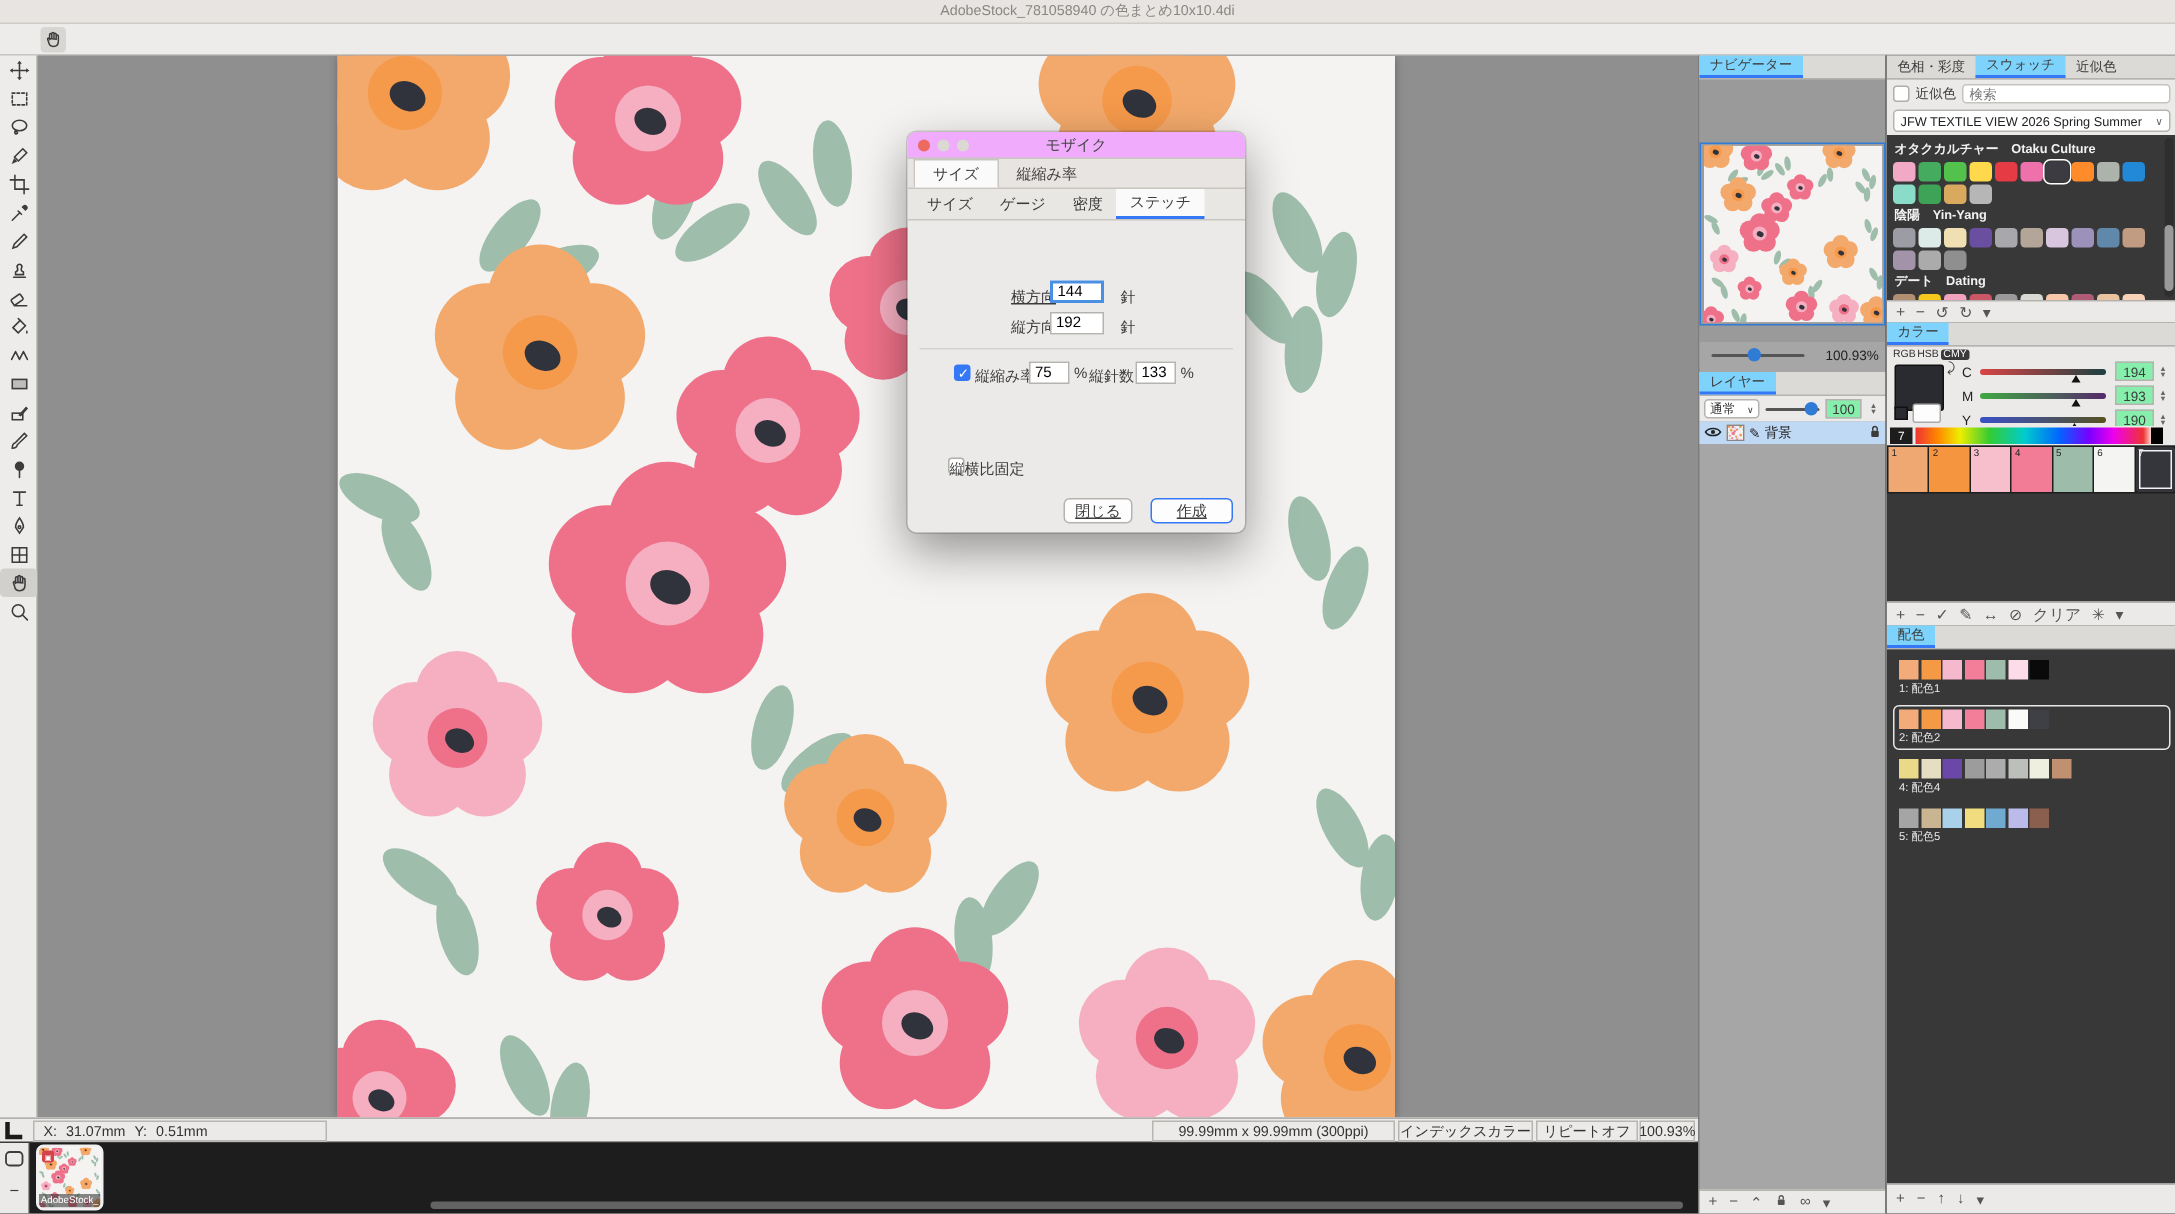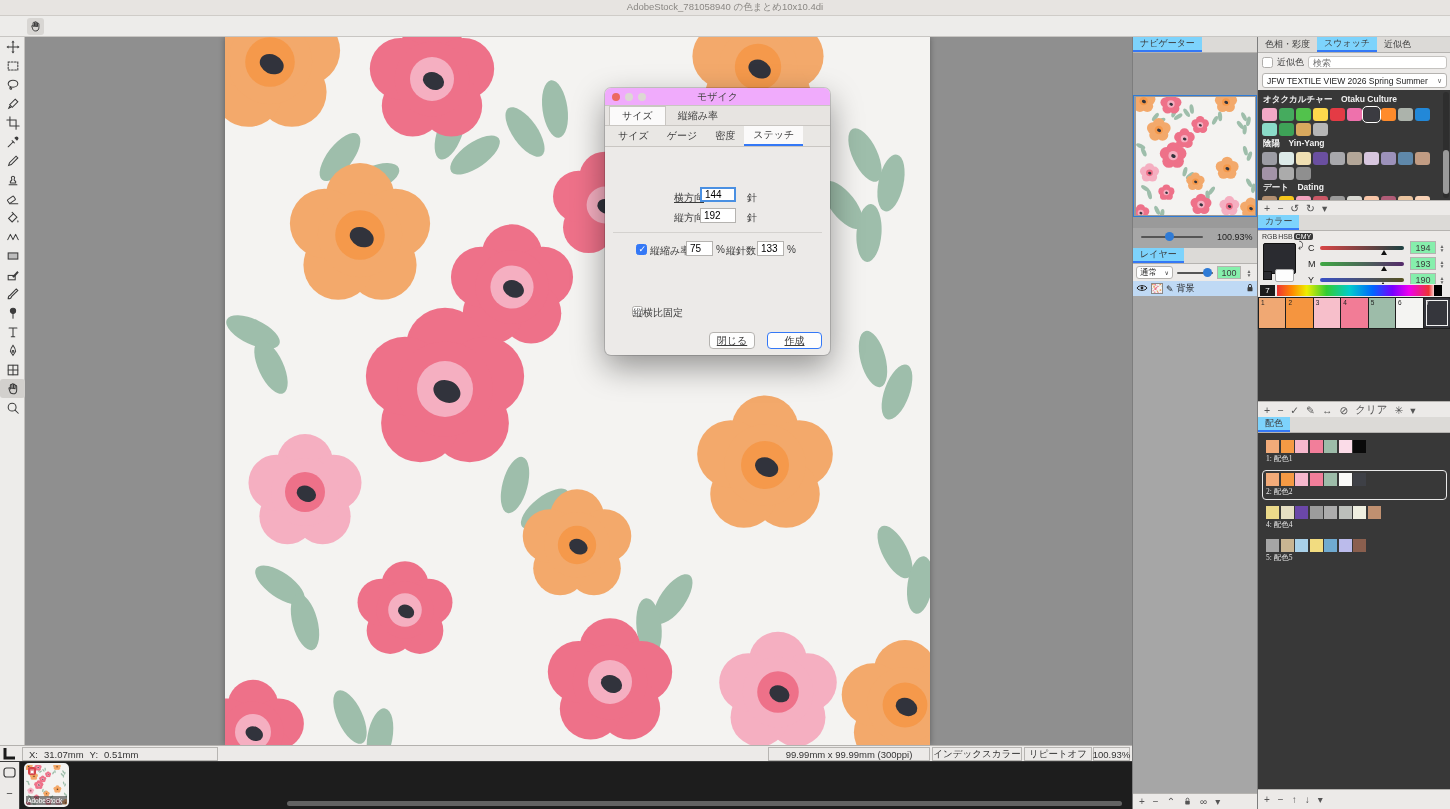--- a/index.html
+++ b/index.html
@@ -147,21 +147,21 @@
   .pal.sel { outline:1.5px solid #f2f2f2; outline-offset:-3px; border-radius:2px; }
 
   
   .schemetools { position:absolute; left:0; top:364px; width:193px; height:16px; background:#eceae8; border-top:1px solid #b5b3b0; }
   .schemetabrow { position:absolute; left:0; top:380px; width:193px; }
   .schemelist { position:absolute; left:0; top:396px; width:193px; height:356px; background:#383838; padding:4px 4px; }
   .scheme { margin-bottom:3px; padding:2px 3px; border-radius:4px; border:1px solid transparent; }
   .scheme.sel { border-color:#e8e8e8; }
   .scheme-colors { display:flex; gap:1.5px; margin-bottom:1px; }
   .scheme-colors i { width:13px; height:13px; display:block; }
-  .scheme-label { color:#e8e8e8; font-size:7.5px;font-family:Liberation Serif, serif; }
+  .scheme-label { color:#e8e8e8; font-size:7.5px; }
   .scheme-footer { top:752px; height:20px; }
 
   .glyph { display:inline-block; }
 </style>
 </head>
 <body>
 
 <div class="app">
 
   <div class="abs titlebar">

